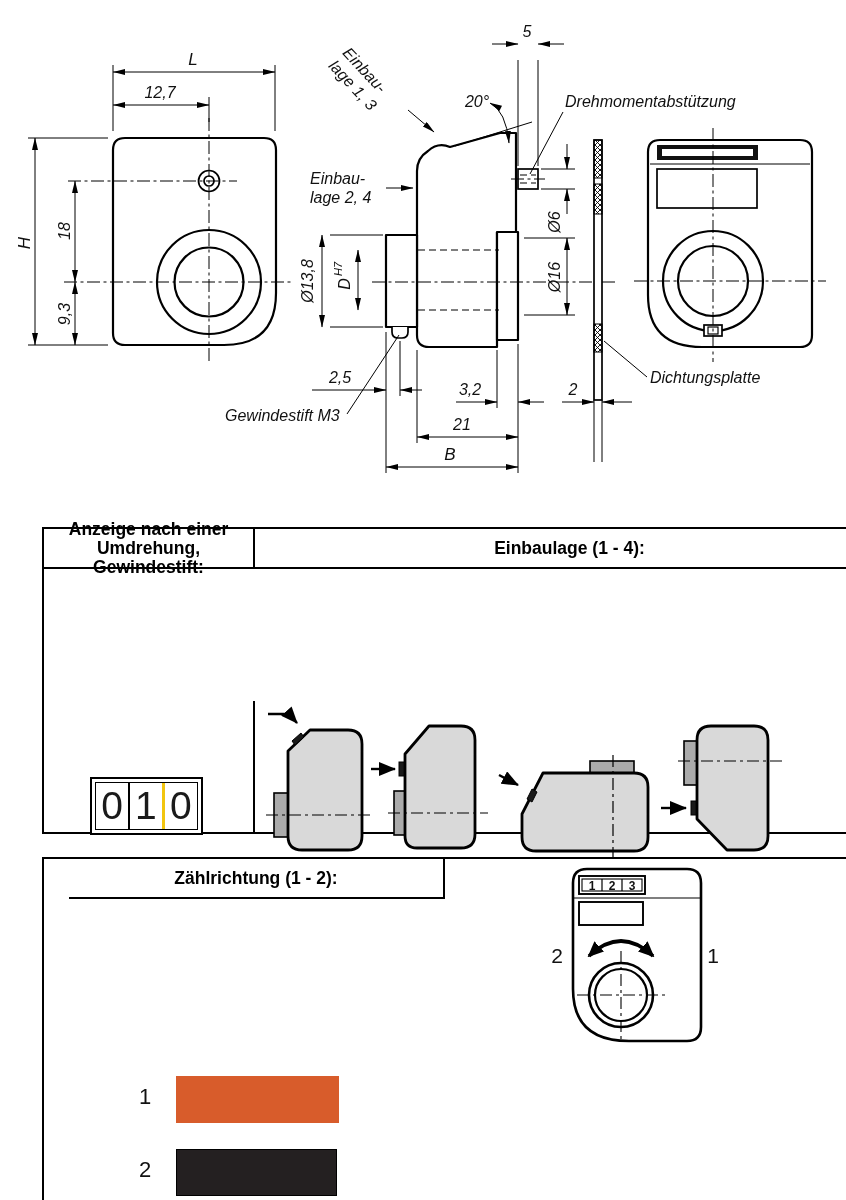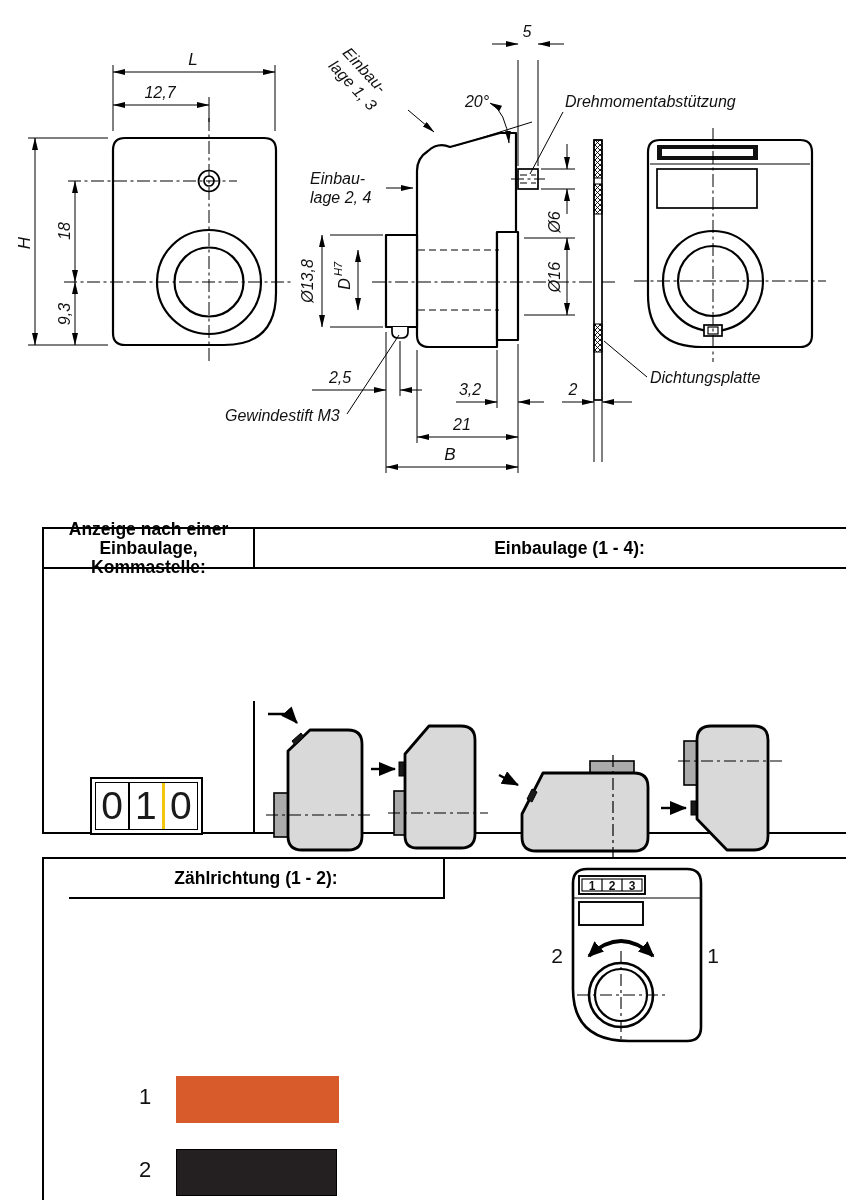--- a/index.html
+++ b/index.html
@@ -223,21 +223,21 @@
       <rect x="708" y="327" width="10" height="7" fill="none" stroke="#000" stroke-width="1.2"></rect>
       <line class="cl" x1="713" y1="128" x2="713" y2="362"></line>
       <line class="cl" x1="634" y1="281" x2="826" y2="281"></line>
     </g>
   </svg>
 
   <div class="tbl tbl1">
     <div class="t1grid">
       <div class="hdr hrow cell divr">
         <div>Anzeige nach einer</div>
-        <div>Einbaulage, Kommastelle:</div>
+        <div>Umdrehung, Gewindestift:</div>
       </div>
       <div class="hdr hrow cell">
         <div>Einbaulage (1 - 4):</div>
       </div>
 
       <div class="cell divr">
         <div class="counter">
           <div class="counter-in">
             <div class="cdigit">0</div>
             <div class="csep"></div>

